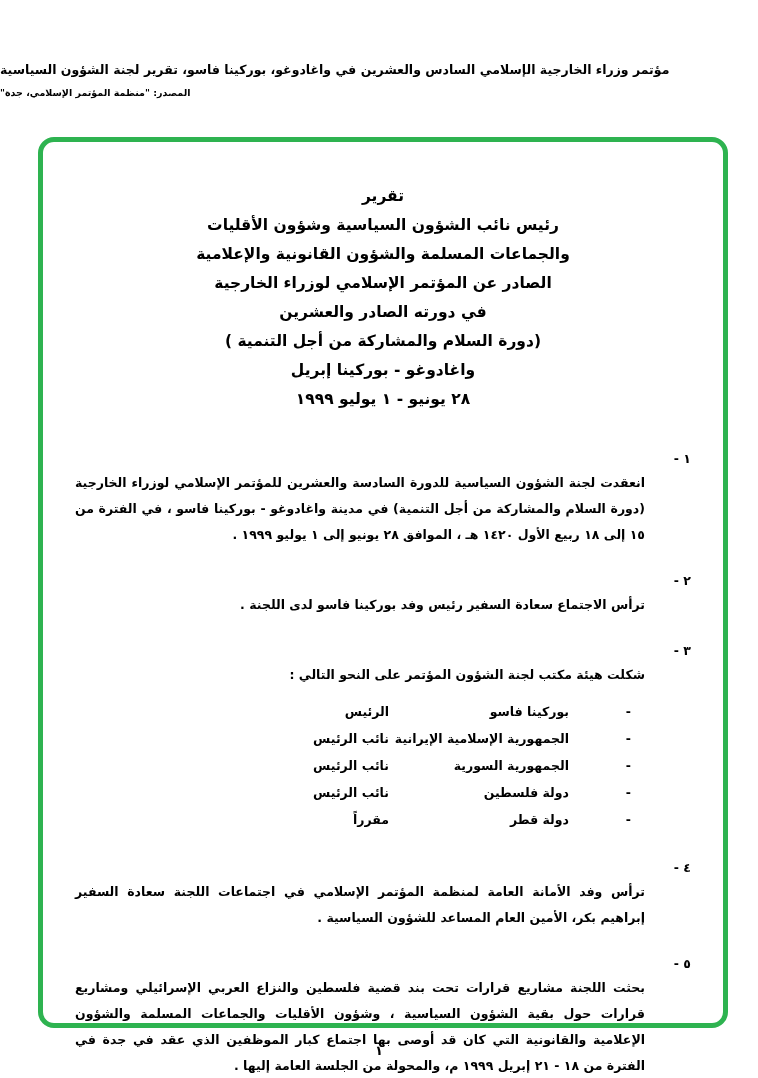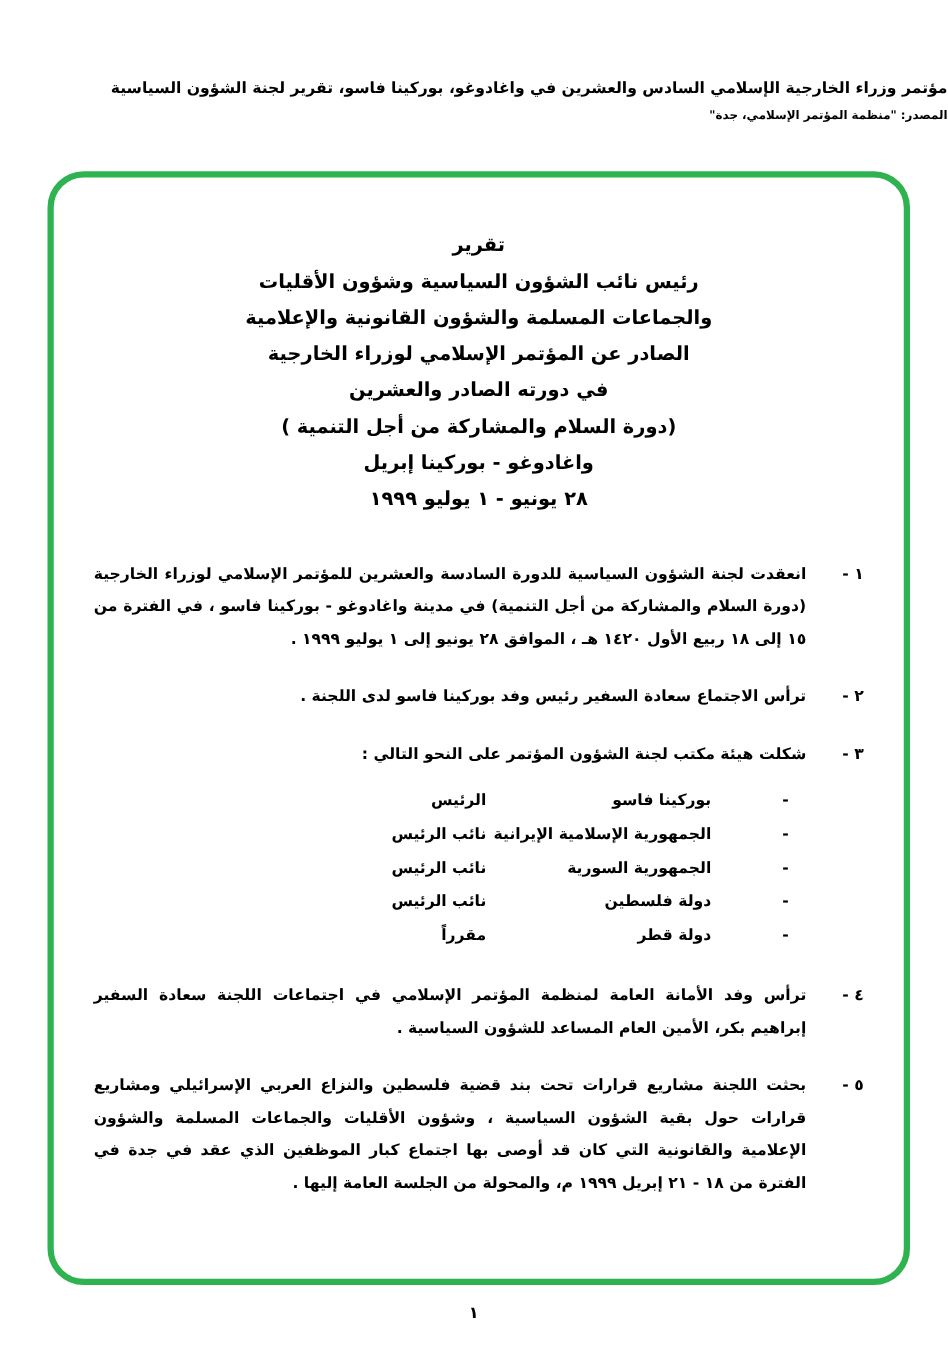--- a/index.html
+++ b/index.html
@@ -17,40 +17,40 @@
     width: 758px;
     height: 1078px;
     overflow: hidden;
     background: #ffffff;
   }
   .doc-header {
     position: absolute;
     top: 62px;
     left: 0;
     right: 0;
-    text-align: right;
+    text-align: left;
   }
   .doc-header .line1 {
     font-size: 12.5px;
     font-weight: bold;
     letter-spacing: 0.2px;
   }
   .doc-header .line2 {
     font-size: 9.5px;
     font-weight: bold;
     margin-top: 10px;
   }
   .green-box {
     position: absolute;
     top: 137px;
     left: 38px;
     width: 690px;
     height: 891px;
     border: 5px solid #2eb350;
-    border-radius: 29px;
+    border-radius: 16px;
     padding: 40px 32px 0 32px;
     background: #ffffff;
   }
   .title-block {
     text-align: center;
     font-weight: bold;
     font-size: 15.5px;
     line-height: 29px;
     margin-bottom: 32px;
   }
@@ -63,20 +63,21 @@
     margin-bottom: 20px;
   }
   .para-num {
     width: 46px;
     flex: 0 0 46px;
   }
   .para-body {
     flex: 1;
     text-align: justify;
     text-justify: inter-word;
+    margin-top: 24px;
   }
   .para-body.no-justify {
     text-align: right;
   }
   .para.tight { margin-bottom: 10px; }
   .bureau {
     margin: 0 60px 22px 0;
     font-weight: bold;
     font-size: 12.5px;
   }

